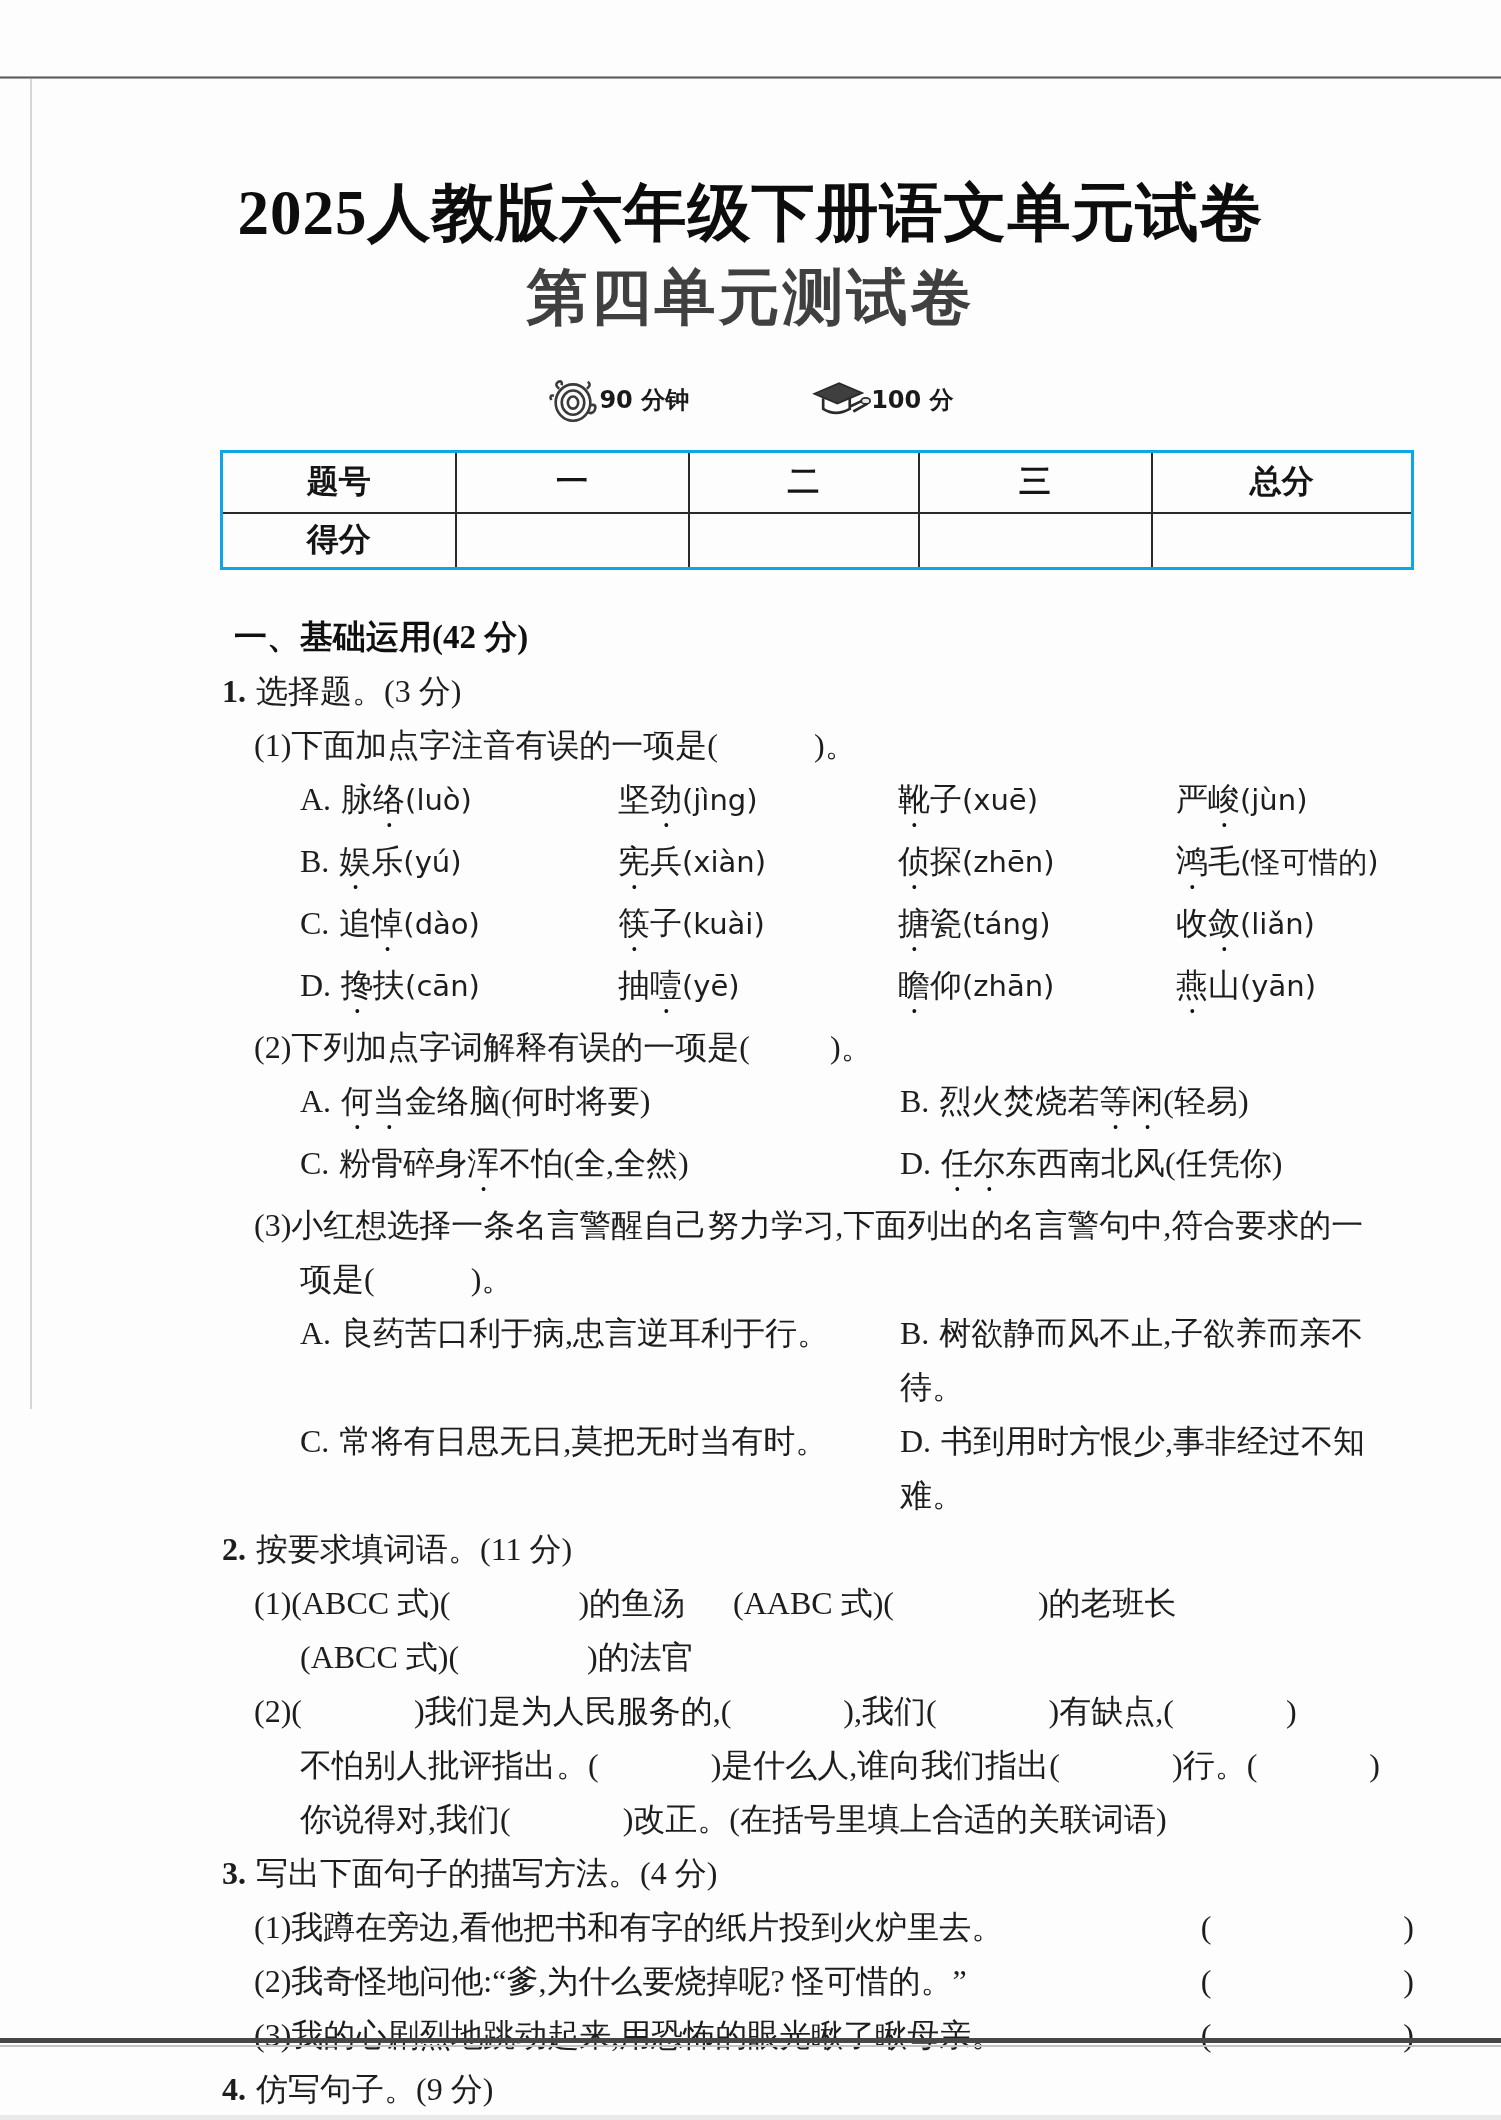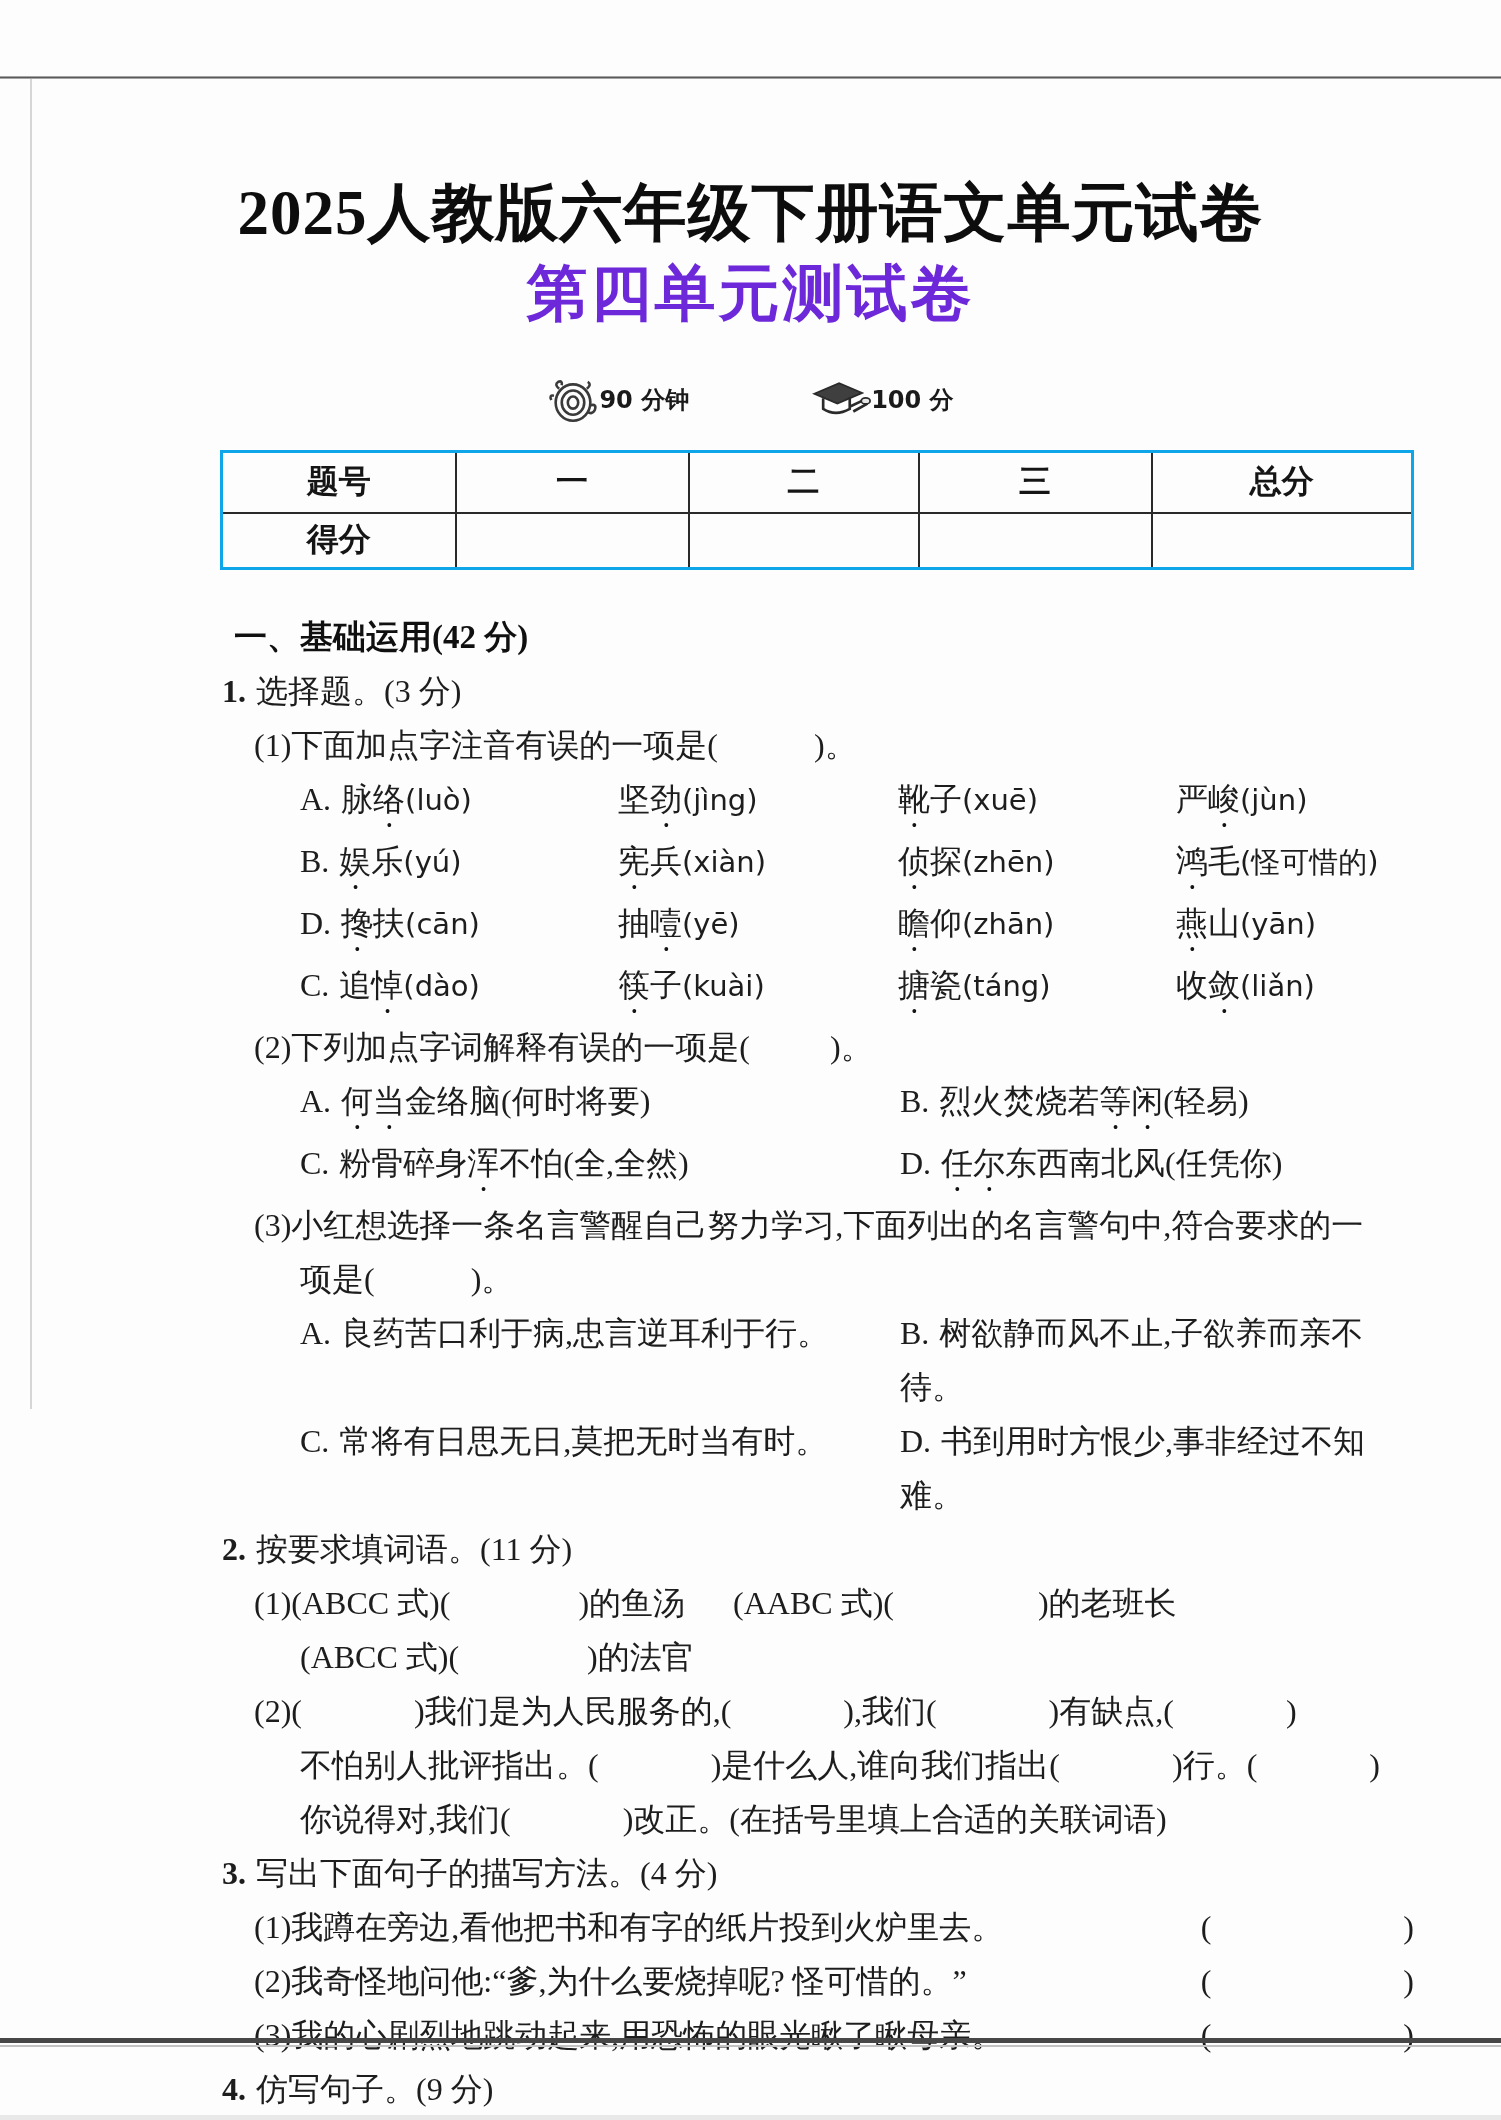--- a/index.html
+++ b/index.html
@@ -14,21 +14,21 @@
   .leftline   { position:absolute; top:79px; left:30px; width:2px; height:1330px; background:#d6d6d6; }
   .bottomline { position:absolute; top:2038px; left:0; width:100%; height:5px; background:#474747; }
   .bottomline2{ position:absolute; top:2045px; left:0; width:100%; height:2px; background:#c2c2c2; }
   .bottomedge { position:absolute; bottom:0; left:0; width:100%; height:5px; background:#e9e9e9; }
 
   .content { position:absolute; top:78px; left:0; width:100%; }
 
   .title    { margin:100px 0 8px; text-align:center; font-size:63px; line-height:70px;
               font-weight:900; color:#0d0d0d; letter-spacing:1px; }
   .subtitle { margin:16px 0 0; text-align:center; font-size:61px; line-height:68px;
-              font-weight:900; color:#6d28d9; letter-spacing:3px;font-family:Liberation Mono, monospace; }
+              font-weight:900; color:#404040; letter-spacing:3px; }
 
   .meta { margin-top:42px; display:flex; justify-content:center; align-items:center; gap:120px; }
   .meta-item { display:flex; align-items:center; 
                font-family:"DejaVu Sans","Liberation Sans",sans-serif;
                font-weight:700; font-size:24px; color:#1a1a1a; }
   .meta-item svg { display:block; }
 
   table.score { border-collapse:collapse; margin:24px 0 16px 220px;
                 border:3px solid #0ea5e9; table-layout:fixed; }
   table.score th, table.score td {
@@ -140,31 +140,31 @@
       </div>
 
       <div class="wrow">
         <div><span class="opt-label">B.</span><span class="word"><span></span><span class="dotted">娱</span><span>乐</span><span class="py">(yú)</span></span></div>
         <div><span class="word"><span></span><span class="dotted">宪</span><span>兵</span><span class="py">(xiàn)</span></span></div>
         <div><span class="word"><span></span><span class="dotted">侦</span><span>探</span><span class="py">(zhēn)</span></span></div>
         <div><span class="word"><span></span><span class="dotted">鸿</span><span>毛</span><span class="py">(怪可惜的)</span></span></div>
       </div>
 
       <div class="wrow">
+        <div><span class="opt-label">C.</span><span class="word"><span>追</span><span class="dotted">悼</span><span></span><span class="py">(dào)</span></span></div>
+        <div><span class="word"><span></span><span class="dotted">筷</span><span>子</span><span class="py">(kuài)</span></span></div>
+        <div><span class="word"><span></span><span class="dotted">搪</span><span>瓷</span><span class="py">(táng)</span></span></div>
+        <div><span class="word"><span>收</span><span class="dotted">敛</span><span></span><span class="py">(liǎn)</span></span></div>
+      </div>
+
+      <div class="wrow">
         <div><span class="opt-label">D.</span><span class="word"><span></span><span class="dotted">搀</span><span>扶</span><span class="py">(cān)</span></span></div>
         <div><span class="word"><span>抽</span><span class="dotted">噎</span><span></span><span class="py">(yē)</span></span></div>
         <div><span class="word"><span></span><span class="dotted">瞻</span><span>仰</span><span class="py">(zhān)</span></span></div>
         <div><span class="word"><span></span><span class="dotted">燕</span><span>山</span><span class="py">(yān)</span></span></div>
-      </div>
-
-      <div class="wrow">
-        <div><span class="opt-label">C.</span><span class="word"><span>追</span><span class="dotted">悼</span><span></span><span class="py">(dào)</span></span></div>
-        <div><span class="word"><span></span><span class="dotted">筷</span><span>子</span><span class="py">(kuài)</span></span></div>
-        <div><span class="word"><span></span><span class="dotted">搪</span><span>瓷</span><span class="py">(táng)</span></span></div>
-        <div><span class="word"><span>收</span><span class="dotted">敛</span><span></span><span class="py">(liǎn)</span></span></div>
       </div>
 
       <div class="line ind1">(2)下列加点字词解释有误的一项是(          )。</div>
 
       <div class="two-col">
         <div><span class="opt-label">A.</span><span></span><span class="dotted">何当</span><span>金络脑</span><span>(何时将要)</span></div>
         <div><span class="opt-label">B.</span><span>烈火焚烧若</span><span class="dotted">等闲</span><span></span><span>(轻易)</span></div>
       </div>
       <div class="two-col">
         <div><span class="opt-label">C.</span><span>粉骨碎身</span><span class="dotted">浑</span><span>不怕</span><span>(全,全然)</span></div>

